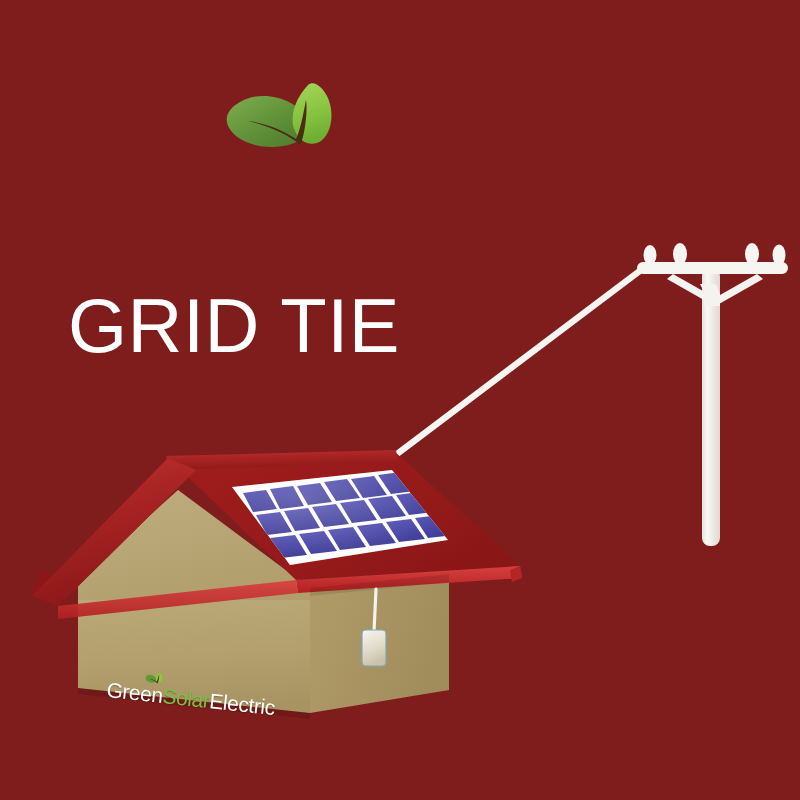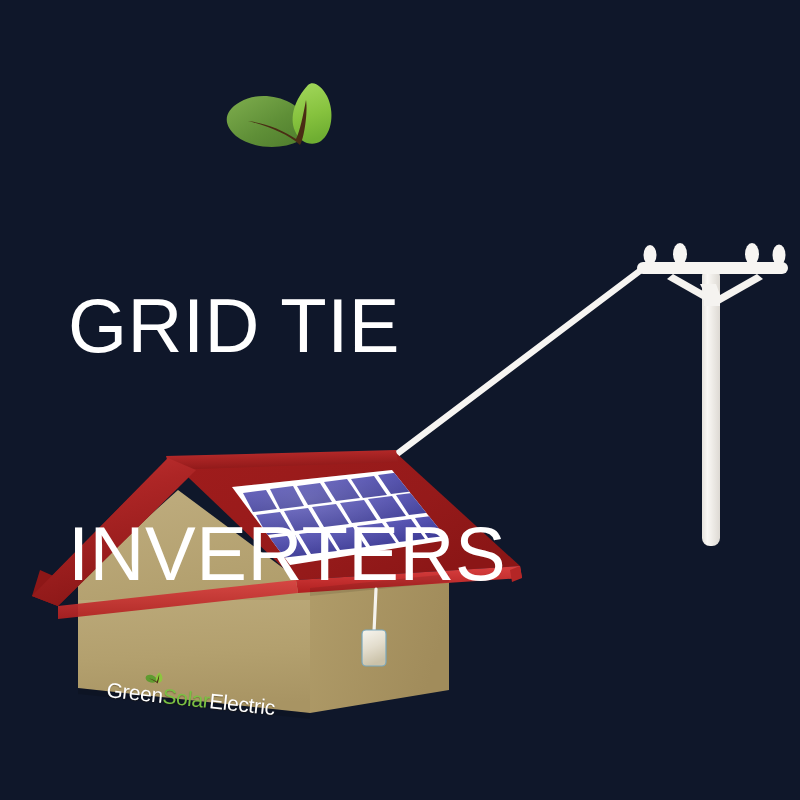--- a/index.html
+++ b/index.html
@@ -9,21 +9,21 @@
     background: #2b2b2b;
   }
   body {
     font-family: "Liberation Sans", sans-serif;
   }
   #poster {
     position: relative;
     width: 800px;
     height: 800px;
     overflow: hidden;
-    background: #0f172a;
+    background: #7f1d1d;
   }
   #poster svg.layer {
     position: absolute;
     left: 0;
     top: 0;
     width: 800px;
     height: 800px;
     display: block;
   }
   .headline {
@@ -234,21 +234,20 @@
       <path d="M 308,85 C 295,99 289,117 295,131 C 300,143 312,147 321,141
                C 332,133 335,112 327,96 C 322,87 314,80 308,85 Z" fill="url(#gradLeafLight)"></path>
 
       <path d="M 248,121 C 268,126 288,134 300,145 C 304,139 308,112 306,100
                C 303,116 300,131 296,139 C 283,130 265,123 248,121 Z" fill="#4a2c14"></path>
     </g>
   </svg>
 
   <div class="headline">
     <span class="hl-line">GRID TIE</span>
-    <span class="hl-line">INVERTERS</span>
   </div>
 
   <div class="brandmark">
     <span class="bm-green">Green</span><span class="bm-solar">Solar</span><span class="bm-electric">Electric</span>
   </div>
   <svg class="brand-leaf" viewBox="0 0 22 18">
     <path d="M 13,10 C 10,5 4,4 1.5,6.5 C -0.5,8.5 1,11.5 4,12.5 C 7.5,13.8 11.5,12.8 13,10 Z" fill="#5f9b30"></path>
     <path d="M 13.5,2 C 11,4.5 10,8 11.5,10.5 C 13,13 16,12.5 17,10 C 18.2,7 16.5,3 13.5,2 Z" fill="#8dc63f"></path>
     <path d="M 4,9 C 7.5,9.8 11,11.2 13,13.2 C 13.8,11.5 14.2,6 13.6,4 C 13.2,7.2 12.6,10 12,11.6 C 9.8,10.2 7,9.2 4,9 Z" fill="#4a2c14"></path>
   </svg>

